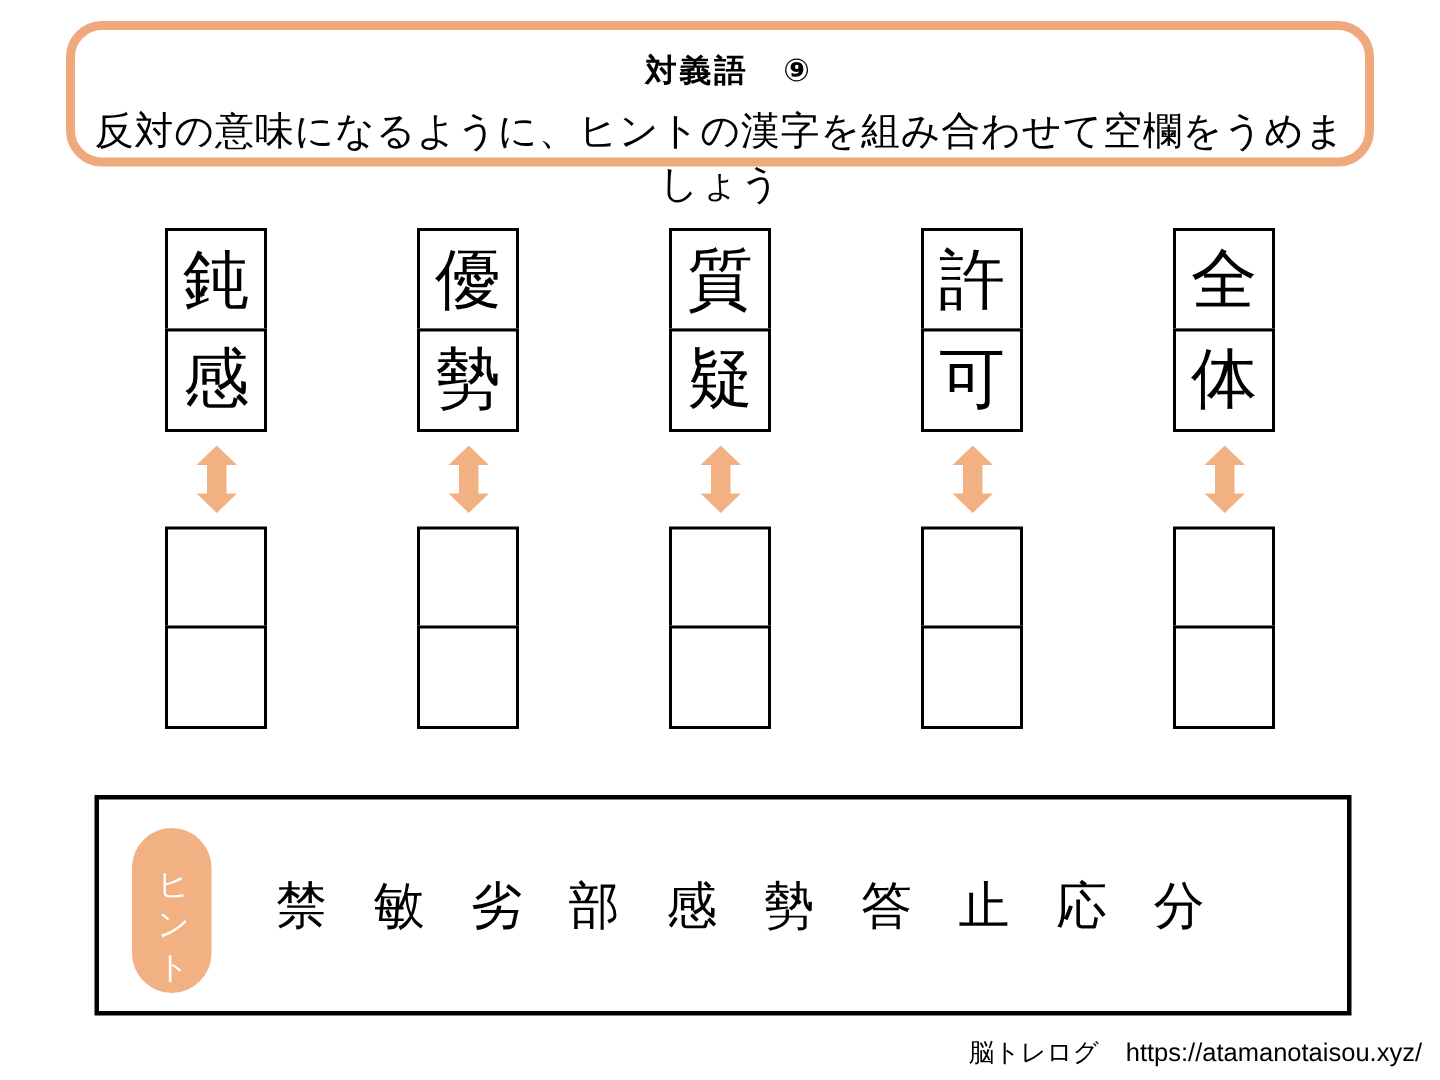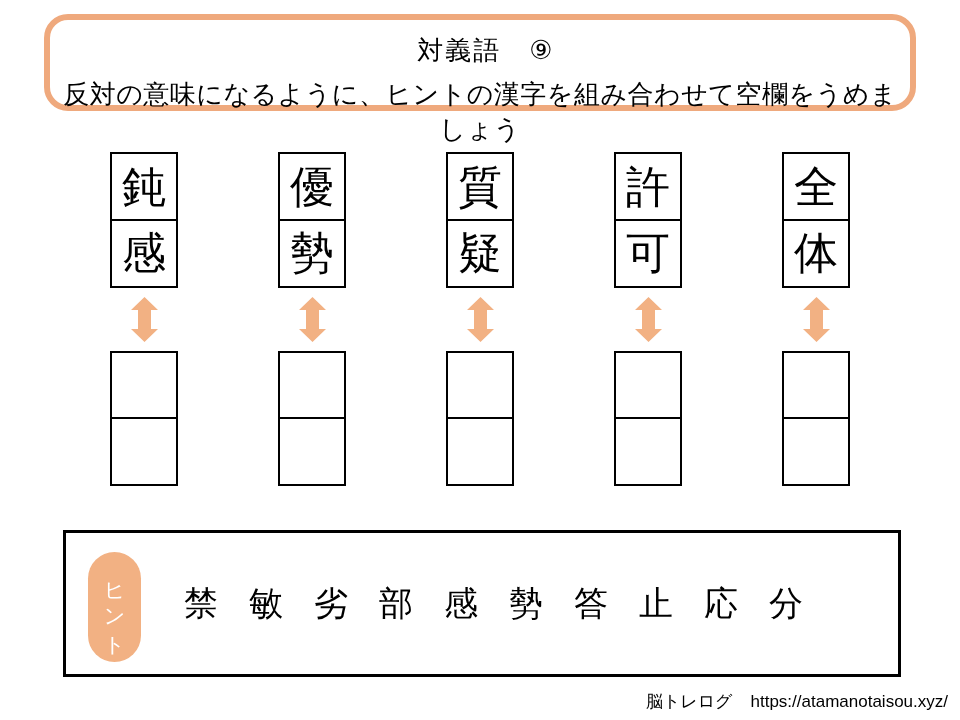--- a/index.html
+++ b/index.html
@@ -16,22 +16,22 @@
     position: absolute;
     left: 44px; top: 14px;
     width: 872px; height: 97px;
     border: 6px solid #efa97d;
     border-radius: 24px;
     background: #fff;
     text-align: center;
   }
   .header-title {
     margin-top: 13px;
-    font-size: 26px;
-    font-weight: normal;
+    font-size: 21px;
+    font-weight: bold;
     letter-spacing: 2px;
     padding-left: 12px;
   }
   .header-subtitle {
     margin-top: 9px;
     font-size: 26px;
     letter-spacing: 0.5px;
   }
   
   .column {

